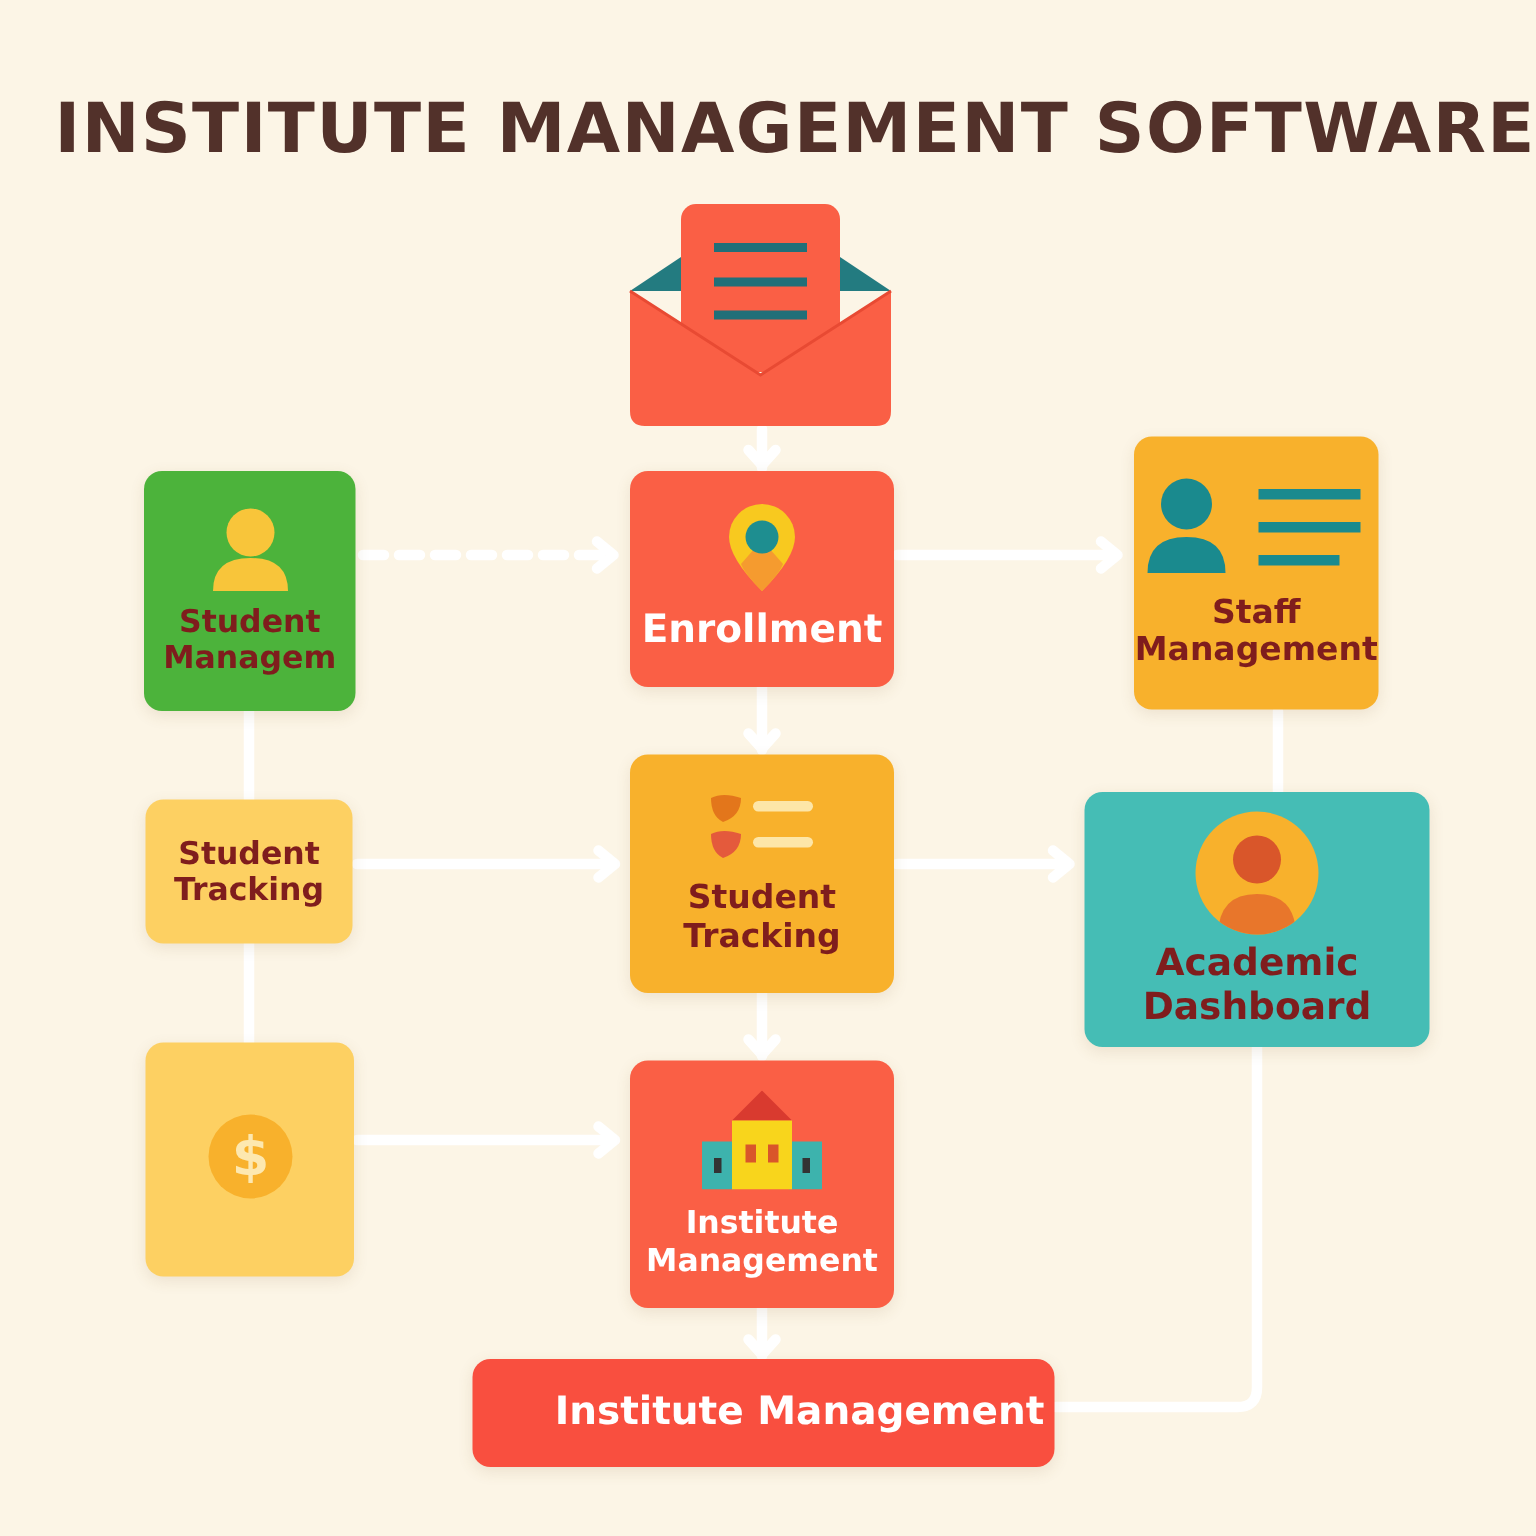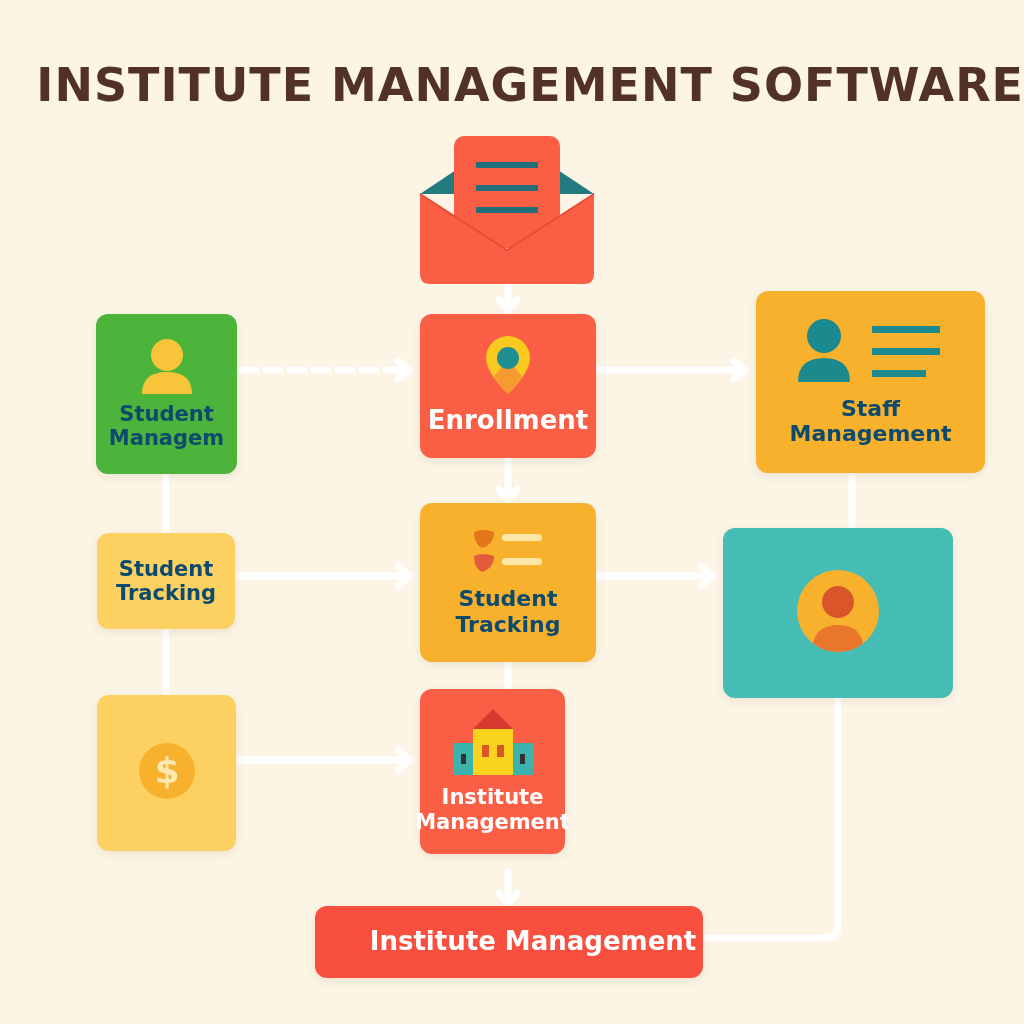--- a/index.html
+++ b/index.html
@@ -1,20 +1,20 @@
 <!DOCTYPE html>
 <html><head>
 <meta charset="utf-8">
 <style>
   html,body{margin:0;padding:0;}
   body{width:1024px;height:1024px;background:#fcf5e6;position:relative;overflow:hidden;font-family:"DejaVu Sans","Liberation Sans",sans-serif;}
   .title{position:absolute;left:0;top:58px;width:1024px;text-align:right;font-size:46px;font-weight:bold;color:#52312a;letter-spacing:1px;}
   .node{position:absolute;border-radius:12px;box-shadow:0 3px 10px rgba(120,90,40,0.12);display:flex;flex-direction:column;align-items:center;justify-content:center;text-align:center;box-sizing:border-box;}
   .lbl{font-weight:bold;line-height:1.15;}
-  .dark{color:#0c4a6e;}
+  .dark{color:#7f1d1d;}
   .light{color:#ffffff;}
   svg.wires{position:absolute;left:0;top:0;}
 </style>
 </head>
 <body>
 
 <div class="title">INSTITUTE MANAGEMENT SOFTWARE</div>
 
 <svg class="wires" width="1024" height="1024">
   <g stroke="#ffffff" stroke-width="7" fill="none" stroke-linecap="round" stroke-linejoin="round">
@@ -79,21 +79,21 @@
 
 <div class="node" style="left:420px;top:314px;width:176px;height:144px;background:#fa5f45;">
   <svg width="48" height="60" viewBox="0 0 48 60" style="margin-bottom:10px;">
     <path d="M24,58 Q2,36 2,22 A22,22 0 0 1 46,22 Q46,36 24,58 Z" fill="#f8c91f"></path>
     <path d="M24,58 Q12,46 10,40 L24,24 L38,40 Q36,46 24,58 Z" fill="#f59b2f"></path>
     <circle cx="24" cy="22" r="11" fill="#1e8e90"></circle>
   </svg>
   <div class="lbl light" style="font-size:26px;">Enrollment</div>
 </div>
 
-<div class="node" style="left:756px;top:291px;width:229px;height:182px;background:#f8b12c;">
+<div class="node" style="left:756px;top:291px;width:163px;height:182px;background:#f8b12c;">
   <svg width="150" height="66" viewBox="0 0 150 66" style="margin-bottom:12px;">
     <circle cx="28" cy="18" r="17" fill="#1a8a8e"></circle>
     <path d="M2,64 Q2,40 28,40 Q54,40 54,64 Z" fill="#1a8a8e"></path>
     <rect x="76" y="8" width="68" height="7" fill="#1a8a8e"></rect>
     <rect x="76" y="30" width="68" height="7" fill="#1a8a8e"></rect>
     <rect x="76" y="52" width="54" height="7" fill="#1a8a8e"></rect>
   </svg>
   <div class="lbl dark" style="font-size:22px;">
     <div>Staff</div>
     <div>Management</div>
@@ -126,30 +126,34 @@
         <clipPath id="avc">
           <circle cx="42" cy="42" r="41"></circle>
         </clipPath>
       </defs>
     <circle cx="42" cy="42" r="41" fill="#f8b12c"></circle>
     <g clip-path="url(#avc)">
       <circle cx="42" cy="33" r="16" fill="#d9562a"></circle>
       <path d="M16,84 Q16,56 42,56 Q68,56 68,84 Z" fill="#e8762b"></path>
     </g>
   </svg>
+  <div class="lbl dark" style="font-size:25px;">
+    <div>Academic</div>
+    <div>Dashboard</div>
+  </div>
 </div>
 
 <div class="node" style="left:97px;top:695px;width:139px;height:156px;background:#fdd062;">
   <svg width="58" height="58" viewBox="0 0 58 58" style="margin-bottom:4px;">
     <circle cx="29" cy="29" r="28" fill="#f8b12c"></circle>
     <text x="29" y="41" text-anchor="middle" font-size="36" font-weight="bold" fill="#fde8b0" font-family="DejaVu Sans, sans-serif">$</text>
   </svg>
 </div>
 
-<div class="node" style="left:420px;top:689px;width:145px;height:165px;background:#fa5f45;">
+<div class="node" style="left:420px;top:707px;width:176px;height:165px;background:#fa5f45;">
   <svg width="84" height="66" viewBox="0 0 84 66" style="margin-bottom:10px;">
     <polygon points="42,0 62,20 22,20" fill="#d93a2f"></polygon>
     <rect x="2" y="34" width="22" height="32" fill="#3db3ad"></rect>
     <rect x="60" y="34" width="22" height="32" fill="#3db3ad"></rect>
     <rect x="22" y="20" width="40" height="46" fill="#f8d51c"></rect>
     <rect x="31" y="36" width="7" height="12" fill="#d9562a"></rect>
     <rect x="46" y="36" width="7" height="12" fill="#d9562a"></rect>
     <rect x="10" y="45" width="5" height="10" fill="#333"></rect>
     <rect x="69" y="45" width="5" height="10" fill="#333"></rect>
   </svg>

